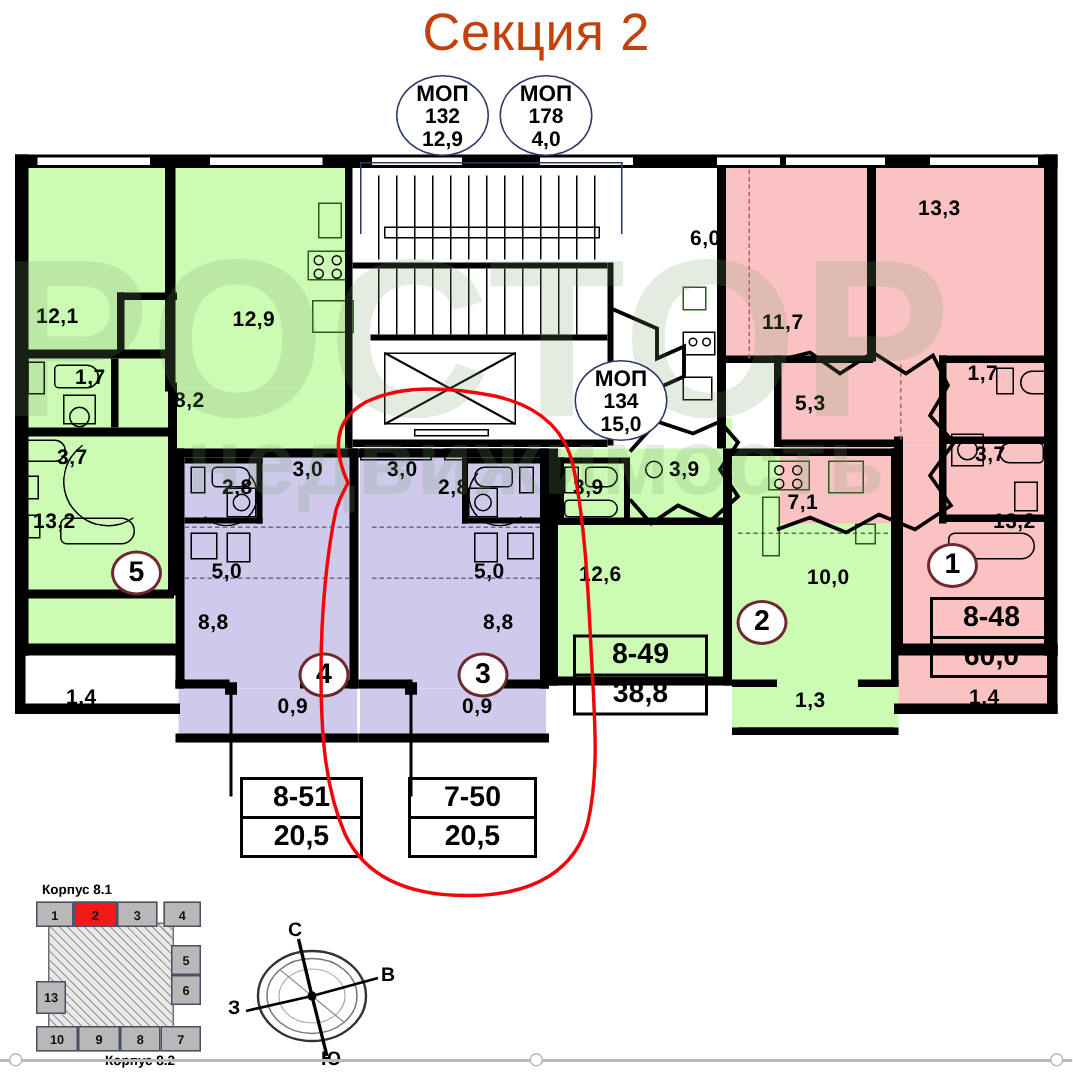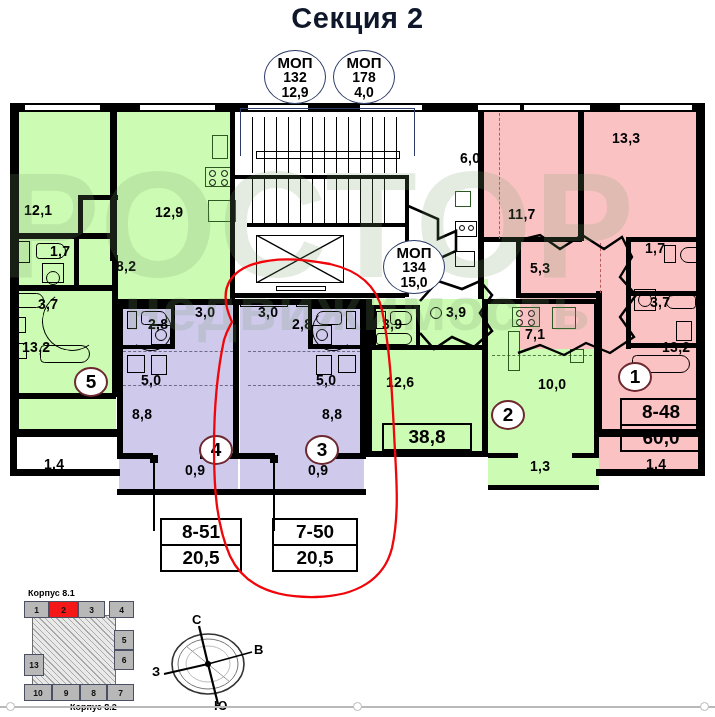--- a/index.html
+++ b/index.html
@@ -14,24 +14,24 @@
     height: 717px;
     background: #ffffff;
     overflow: hidden;
   }
 
   
   #title {
     position: absolute;
     top: 2px; left: 0; width: 715px;
     text-align: center;
-    font-size: 29px;
-    font-weight: bold;
+    font-size: 35px;
+    font-weight: normal;
     letter-spacing: .5px;
-    color: #0f172a;
+    color: #c2410c;
   }
 
   
   #plan {
     position: absolute;
     left: 0; top: 55px;
     width: 715px; height: 505px;
   }
 
   .fill { position: absolute; }
@@ -467,20 +467,21 @@
 
     <div class="aptbox" style="left:160px; top:463px; width:82px;">
       <div class="r1">8-51</div>
       <div class="r2">20,5</div>
     </div>
     <div class="aptbox" style="left:272px; top:463px; width:86px;">
       <div class="r1">7-50</div>
       <div class="r2">20,5</div>
     </div>
     <div class="aptbox" style="left:382px; top:368px; width:90px;">
+      <div class="r1">8-49</div>
       <div class="r2">38,8</div>
     </div>
     <div class="aptbox" style="left:620px; top:343px; width:82px;">
       <div class="r1">8-48</div>
       <div class="r2">60,0</div>
     </div>
 
     <div class="badge" style="left:74px; top:312px;">5</div>
     <div class="badge" style="left:199px; top:380px;">4</div>
     <div class="badge" style="left:305px; top:380px;">3</div>

